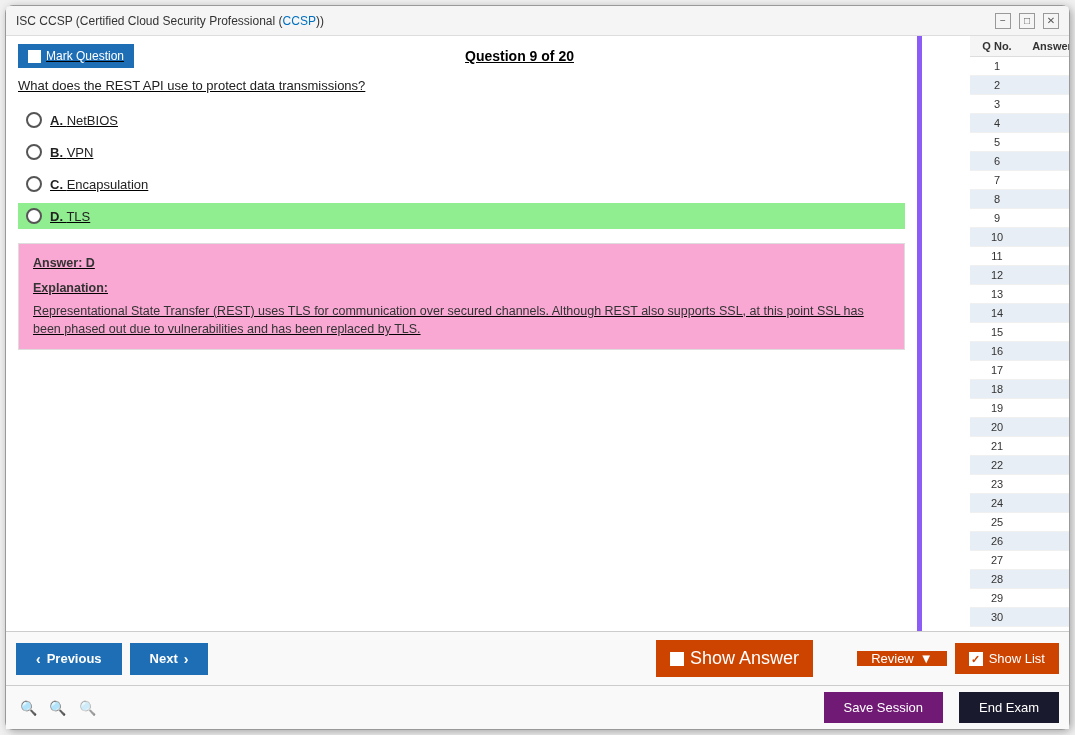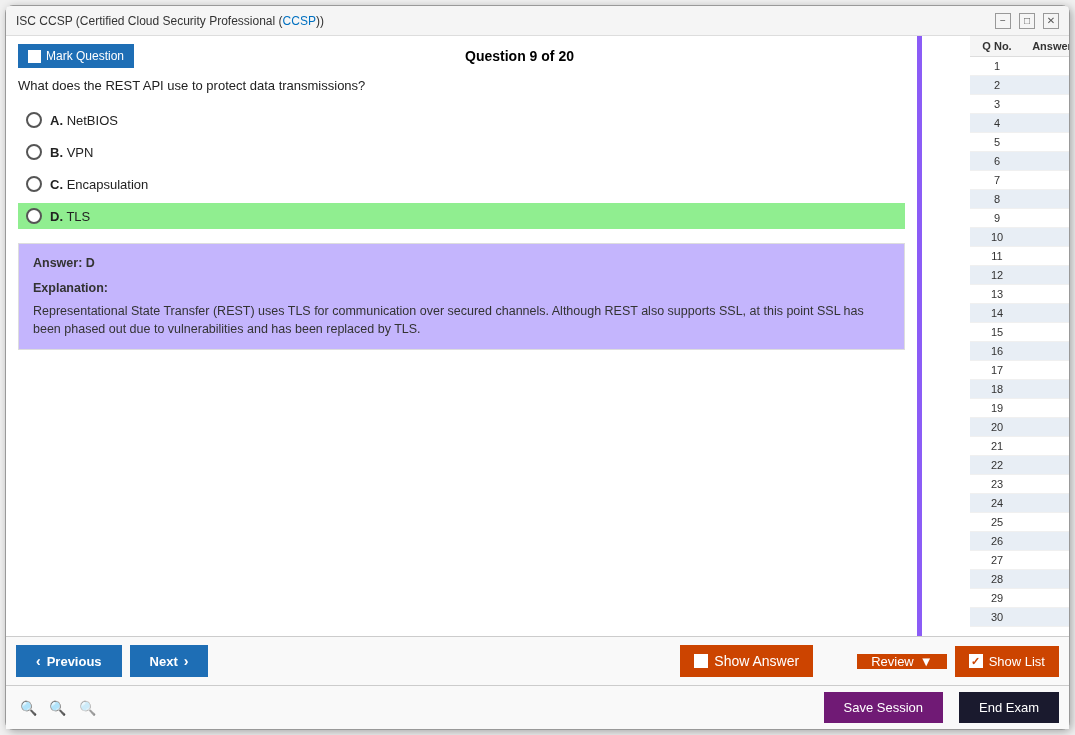--- a/index.html
+++ b/index.html
@@ -64,20 +64,21 @@
       overflow: hidden;
     }
 
     
     .main-panel {
       flex: 1;
       display: flex;
       flex-direction: column;
       padding: 8px 12px;
       overflow: hidden;
+      text-decoration: underline;
     }
 
     
     .header-row {
       display: flex;
       align-items: center;
       margin-bottom: 10px;
     }
     .mark-question-btn {
       background: #1e6eb5;
@@ -142,21 +143,21 @@
     .option-label {
       font-size: 13px;
       color: #222;
     }
     .option-label .opt-letter {
       font-weight: bold;
     }
 
     
     .answer-box {
-      background: #c4b5fd;
+      background: #f9a8d4;
       border: 1px solid #ddd;
       padding: 10px 14px;
       margin-bottom: 10px;
       font-size: 12.5px;
       color: #333;
       line-height: 1.5;
     }
     .answer-box .answer-line {
       font-weight: bold;
       margin-bottom: 6px;
@@ -235,21 +236,21 @@
     .nav-btn .arrow {
       font-size: 14px;
     }
     .spacer { flex: 1; }
     .show-answer-btn {
       background: #cc4400;
       color: #fff;
       border: none;
       padding: 8px 14px;
       cursor: pointer;
-      font-size: 14px;
+      font-size: 18px;
       display: flex;
       align-items: center;
       gap: 6px;
     }
     .show-answer-btn .sq-icon {
       width: 14px;
       height: 14px;
       background: #fff;
       display: inline-block;
       flex-shrink: 0;

